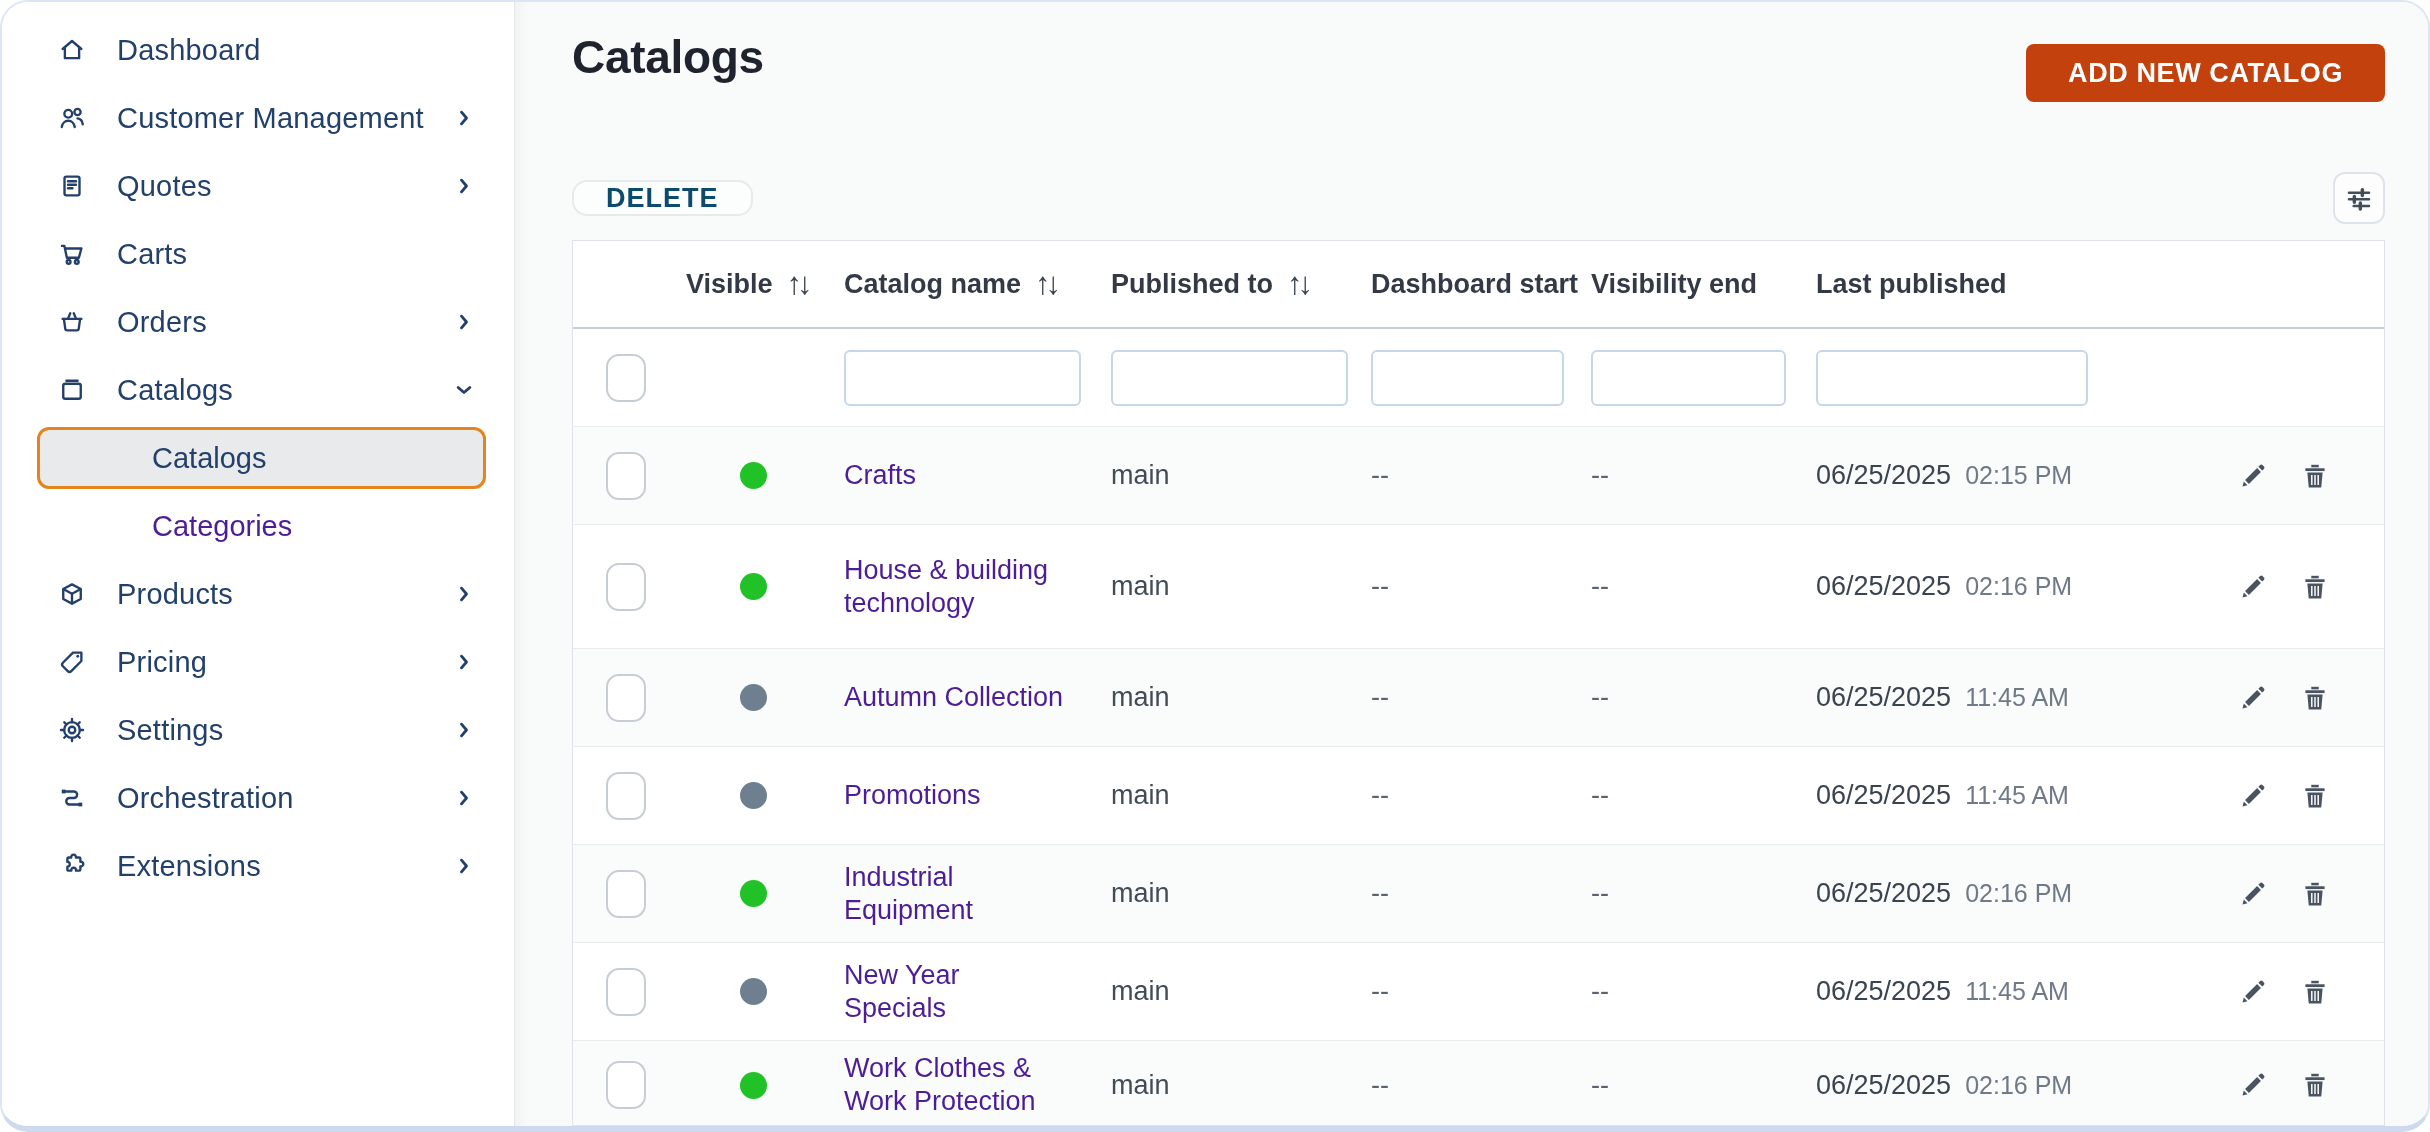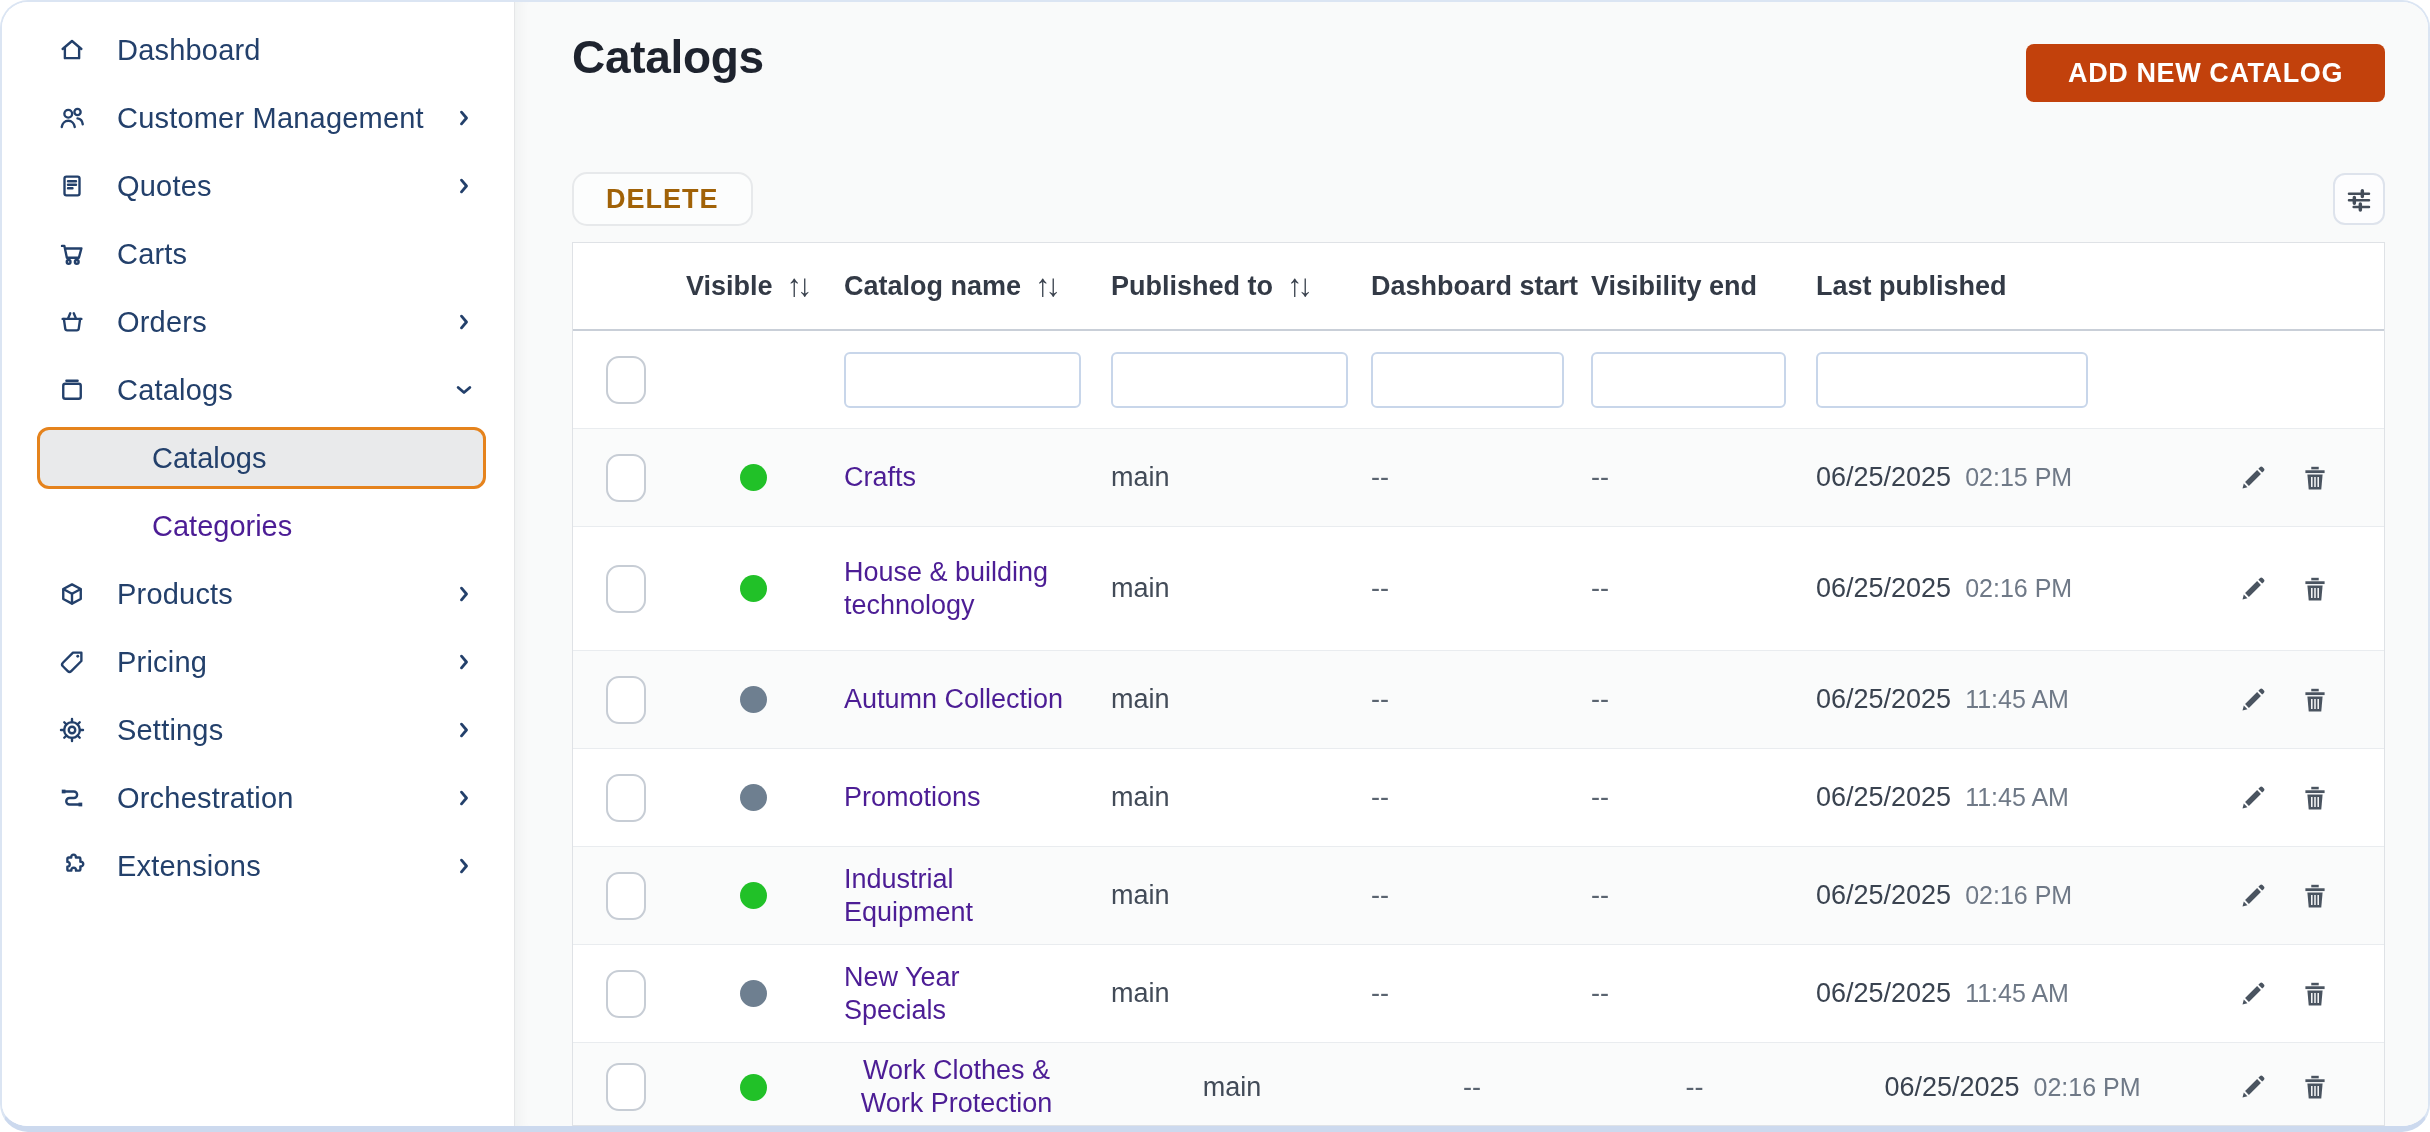--- a/index.html
+++ b/index.html
@@ -41,22 +41,22 @@
   }
   .page-head{ display:flex; justify-content:space-between; align-items:flex-start; }
   .page-title{ font-size:46px; font-weight:bold; color:#1e232e; letter-spacing:-.3px; }
   .btn-primary{
     margin-top:14px; height:58px; padding:0 42px; background:#c2410c; border:none;
     border-radius:8px; color:#fff; font-size:27px; font-weight:bold; letter-spacing:.6px;
     font-family:"Liberation Sans", sans-serif; cursor:pointer;
   }
   .toolbar{ margin-top:70px; display:flex; justify-content:space-between; align-items:center; }
   .btn-disabled{
-    height:54px; padding:0 32px; background:rgba(255,255,255,.5);
-    border:2px solid #e7e9eb; border-radius:15px; color:#a16207;
+    height:36px; padding:0 32px; background:rgba(255,255,255,.5);
+    border:2px solid #e7e9eb; border-radius:15px; color:#0c4a6e;
     font-size:27px; font-weight:bold; letter-spacing:1px;
     font-family:"Liberation Sans", sans-serif;
   }
   .btn-filter{
     width:52px; height:52px; background:#fdfdfe; border:2px solid #dee3ec;
     border-radius:12px; display:flex; align-items:center; justify-content:center; cursor:pointer;
   }
   
   .table-card{
     margin-top:16px; background:#fff; border:1px solid #dfe2e6;
@@ -75,21 +75,21 @@
   }
   .f-input{
     height:56px; border:2px solid #c8d6ea; border-radius:6px; background:#fff;
     font-size:26px; color:#424b58; padding:0 14px; font-family:"Liberation Sans", sans-serif;
   }
   .fi-name{ width:237px; } .fi-pub{ width:237px; } .fi-vs{ width:193px; }
   .fi-ve{ width:195px; } .fi-lp{ width:272px; }
   .t-row{ height:98px; border-top:1px solid #e9ecef; }
   .t-row:nth-child(odd){ background:#fafbfb; }
   .t-row.tall{ height:124px; }
-  .t-row.cut{ height:89px;text-align:center; }
+  .t-row.cut{ height:89px; }
   .cell-dot{ padding-left:72px; display:flex; align-items:center; }
   .dot{ width:27px; height:27px; border-radius:50%; }
   .name-cell{ line-height:1.22; padding-right:24px; color:#4c1d95; }
   .muted{ color:#5a6470; }
   .date-cell{ white-space:nowrap; color:#3a4350; }
   .date-cell .time{ margin-left:14px; font-size:25px; color:#6f7987; }
   .actions{ display:flex; align-items:center; padding-left:27px; gap:28px; }
   .icon-btn{ background:none; border:none; cursor:pointer; width:34px; height:34px; display:flex; align-items:center; justify-content:center; }
   svg{ display:block; }
 </style>

